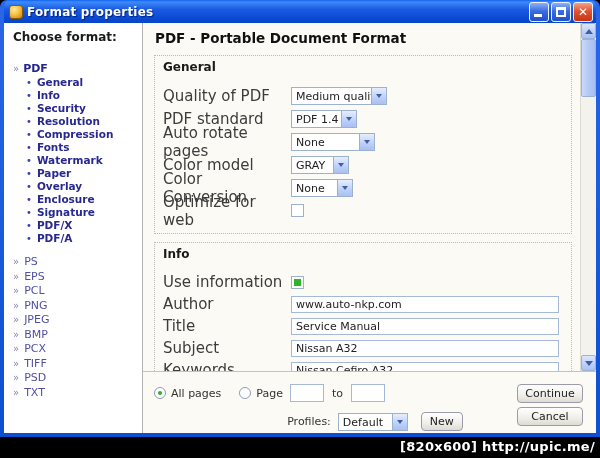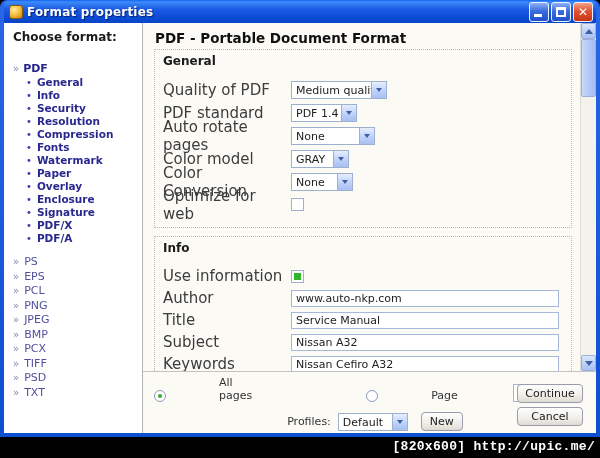--- a/index.html
+++ b/index.html
@@ -37,21 +37,21 @@
   .sb-sub li { display:flex; align-items:baseline; gap:5px; line-height:12px; cursor:pointer; }
   .bullet { color:#3c3cb4; font-size:10px; }
   .sb-sub .lbl { color:#28288f; font-weight:bold; font-size:10.5px; }
   .sb-formats { margin-top:10px; }
   .sb-formats li { display:flex; align-items:baseline; gap:5px; line-height:14.5px; cursor:pointer; }
   .sb-formats .lbl { color:#50509f; font-size:11px; }
 
   .main { flex:1; background:#fbfaf5; display:flex; flex-direction:column; overflow:hidden; }
   .scrollwrap { height:348px; flex:none; display:flex; overflow:hidden; }
   .scrollcontent { flex:1; padding:6px 8px 0 11px; overflow:hidden; }
-  .main-title { font-size:13.5px; font-weight:bold; color:#111; margin:1px 0 3px 1px; }
+  .main-title { font-size:13.5px; font-weight:bold; color:#111; margin:1px 0 9px 1px; }
 
   .section { border:1px dotted #b9b9b9; padding:4px 8px 11px 8px; margin-bottom:8px; }
   .section-title { font-weight:bold; font-size:12px; color:#1a1a1a; margin-bottom:10px; }
   .formrow { display:flex; align-items:center; height:23px; }
   .section.info .formrow { height:22px; }
   .formrow .flabel { width:128px; flex:none; color:#3c3c3c; font-size:15px; }
 
   
   .xpselect { display:inline-flex; align-items:stretch; height:18px; background:#fff;
     border:1px solid #9db0cc; cursor:pointer; }
@@ -60,21 +60,21 @@
     background:linear-gradient(180deg,#e6eefe 0%,#bcd0f8 60%,#a7c0f2 100%); border-left:1px solid #9db0cc; border-radius:0 1px 1px 0; }
   .arrow-down { width:0; height:0; border-left:3px solid transparent; border-right:3px solid transparent; border-top:4px solid #3f5ea4; }
 
   .xpcheck { width:13px; height:13px; border:1px solid #9db0cc; background:#fff; display:inline-block; position:relative; cursor:pointer; }
   .xpcheck.checked::after { content:""; position:absolute; left:2px; top:2px; width:7px; height:7px; background:#2fb52a; }
 
   .xptext { height:17px; border:1px solid #a5b8d8; background:#fff; font-family:inherit; font-size:11px; color:#222; padding:0 4px; width:268px; }
 
   
   .bottombar { flex:1; border-top:1px solid #c2c2c2; position:relative; padding:12px 0 0 11px; background:#fbfaf5; }
-  .row1 { display:flex; align-items:flex-end; height:18px;gap:48px; }
+  .row1 { display:flex; align-items:center; height:18px; }
   .xpradio { width:12px; height:12px; border-radius:50%; border:1px solid #8d9db8; background:#fff; position:relative; cursor:pointer; flex:none; }
   .xpradio.selected::after { content:""; position:absolute; left:3px; top:3px; width:4px; height:4px; border-radius:50%; background:#2fae2f; }
   .rlabel { margin:0 0 0 5px; color:#333; }
   .gap { width:18px; flex:none; }
   .pageinput { width:34px; height:18px; border:1px solid #a5b8d8; background:#fff; margin-left:7px; font-family:inherit; font-size:11px; padding:0 3px; }
   .tolabel { margin-left:8px; color:#333; }
   .pageinput.second { margin-left:8px; }
   .row2 { display:flex; align-items:center; margin-top:10px; height:19px;justify-content:center; }
   .profiles-label { color:#333; margin-right:7px; }
   .newbtn { margin-left:13px; height:19px; padding:0 8px; border:1px solid #9b9bab; border-radius:4px;
@@ -89,21 +89,21 @@
     background:linear-gradient(180deg,#dce7fd 0%,#bccff8 60%,#a9c2f3 100%); border:1px solid #9cb0da; border-radius:2px; cursor:pointer; }
   .arrow-up-g { width:0; height:0; border-left:4px solid transparent; border-right:4px solid transparent; border-bottom:5px solid #3f5ea4; }
   .arrow-down-g { width:0; height:0; border-left:4px solid transparent; border-right:4px solid transparent; border-top:5px solid #3f5ea4; }
   .sthumb { height:58px; margin-top:0; background:linear-gradient(90deg,#cadafc 0%,#b4c9f6 50%,#a5bdf2 100%);
     border:1px solid #9cb0da; border-radius:2px; cursor:grab; }
   .strack { flex:1; }
   .sdown { margin-top:auto; }
 
   
   .credit { position:absolute; left:0; bottom:0; width:600px; height:21px; background:#000;
-    color:#fff; font-weight:bold; font-size:13px; line-height:20px; text-align:right; padding-right:5px; letter-spacing:.3px;font-family:Liberation Mono, monospace; }
+    color:#fff; font-weight:bold; font-size:13px; line-height:20px; text-align:right; padding-right:5px; letter-spacing:.3px; }
 </style>
 </head>
 <body>
 
 <div class="window">
   <div class="titlebar">
     <span class="app-icon"></span>
     <span class="win-title">Format properties</span>
     <span class="winbtns">
       <span class="winbtn">

